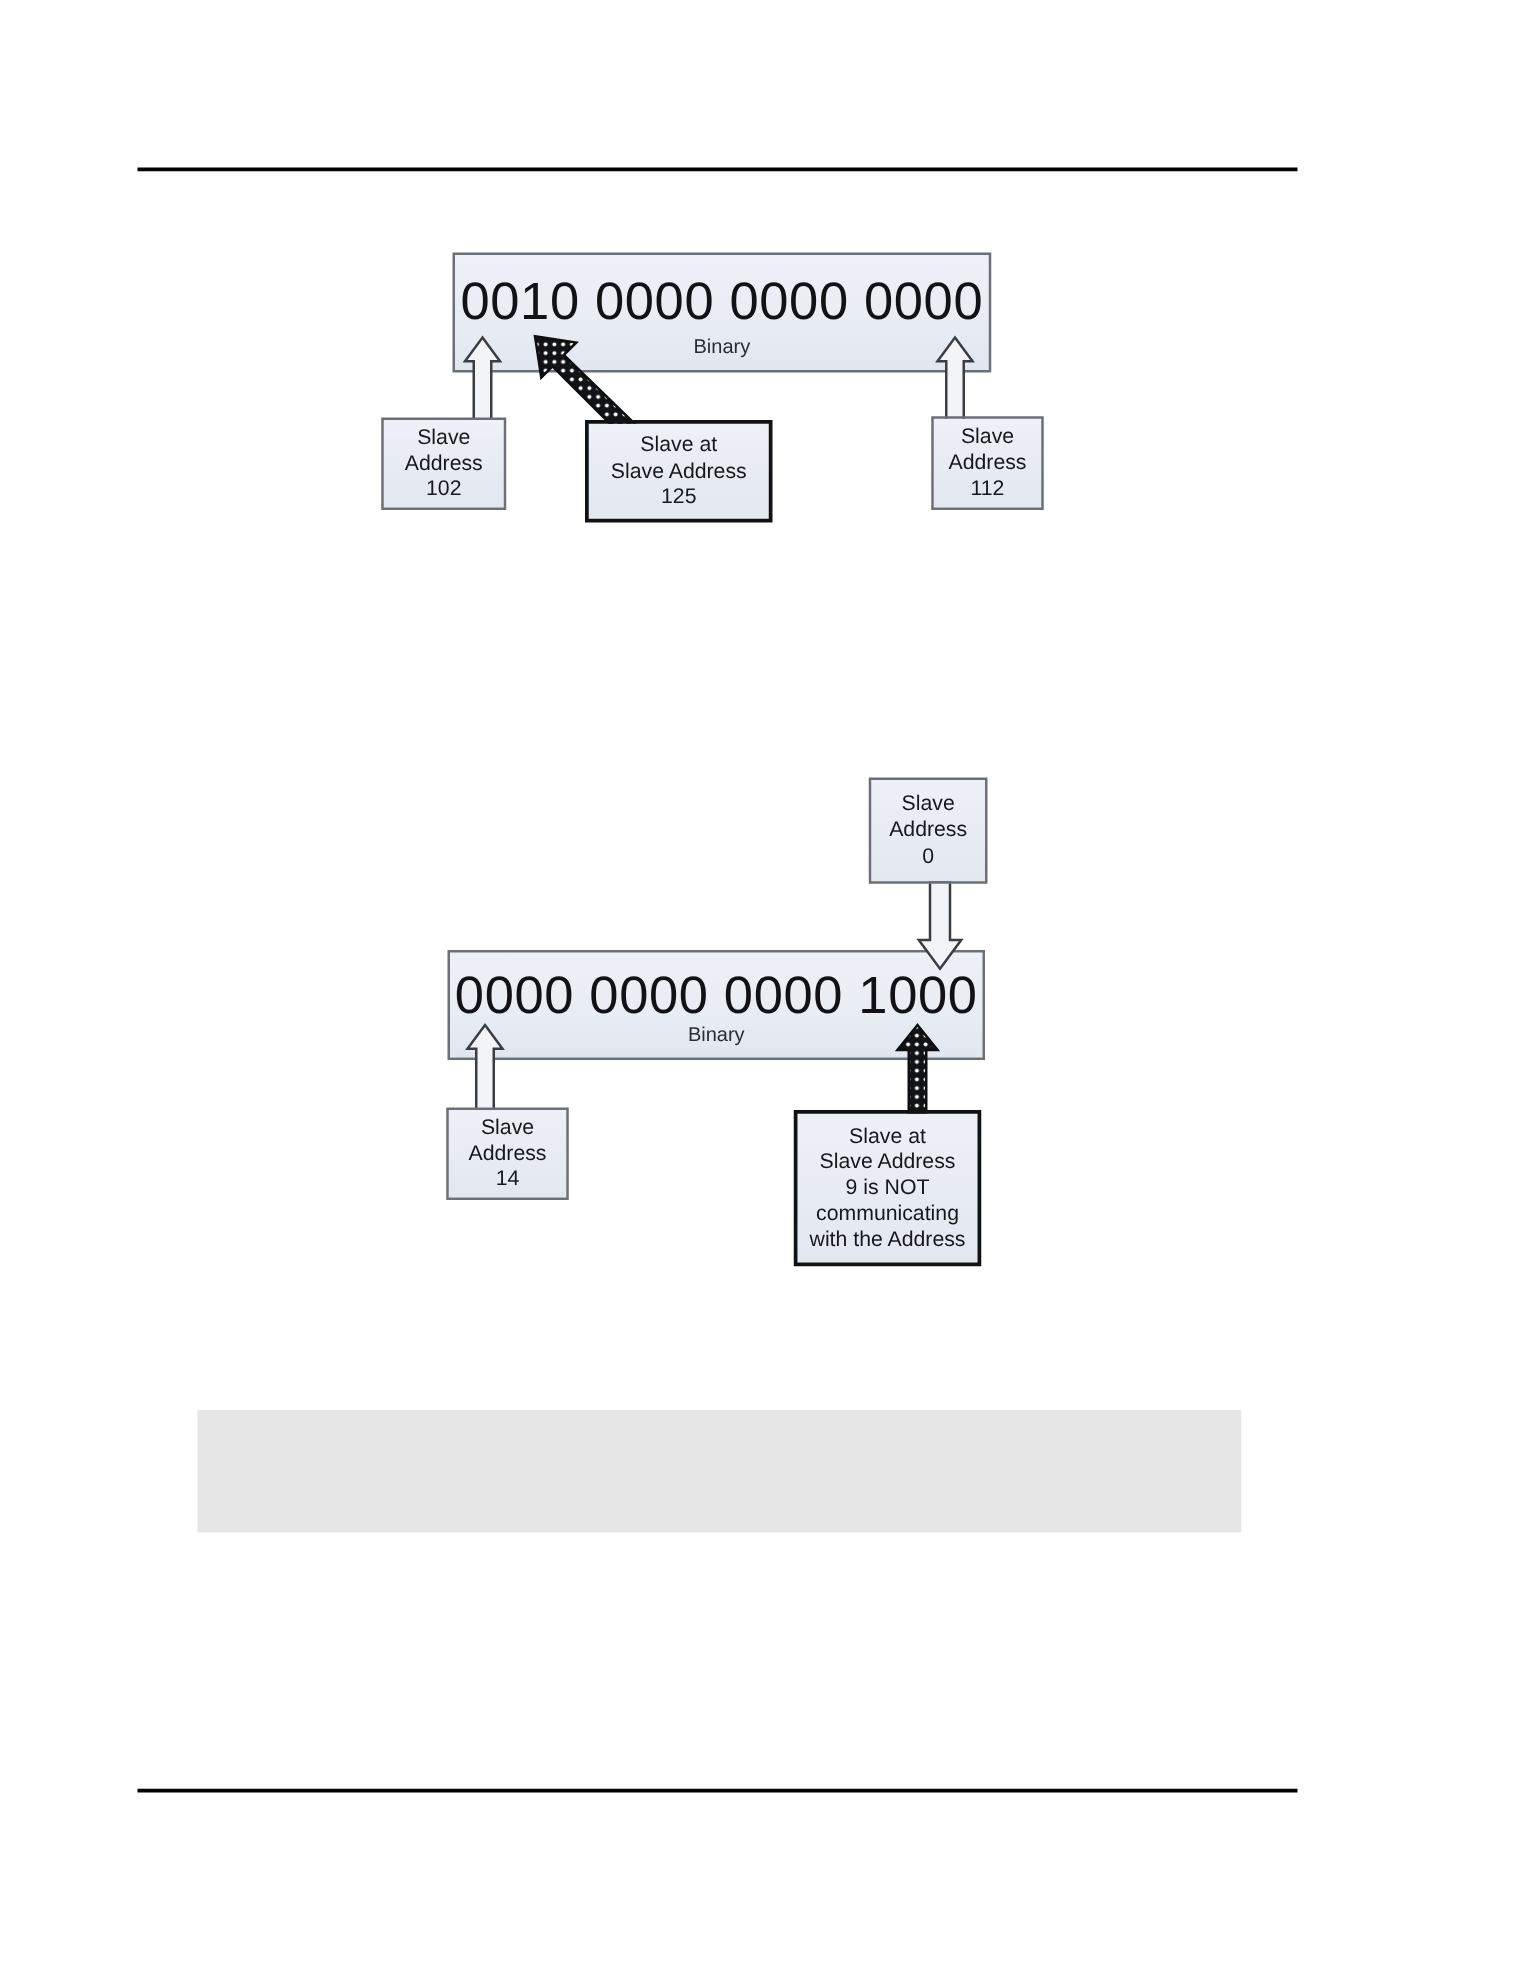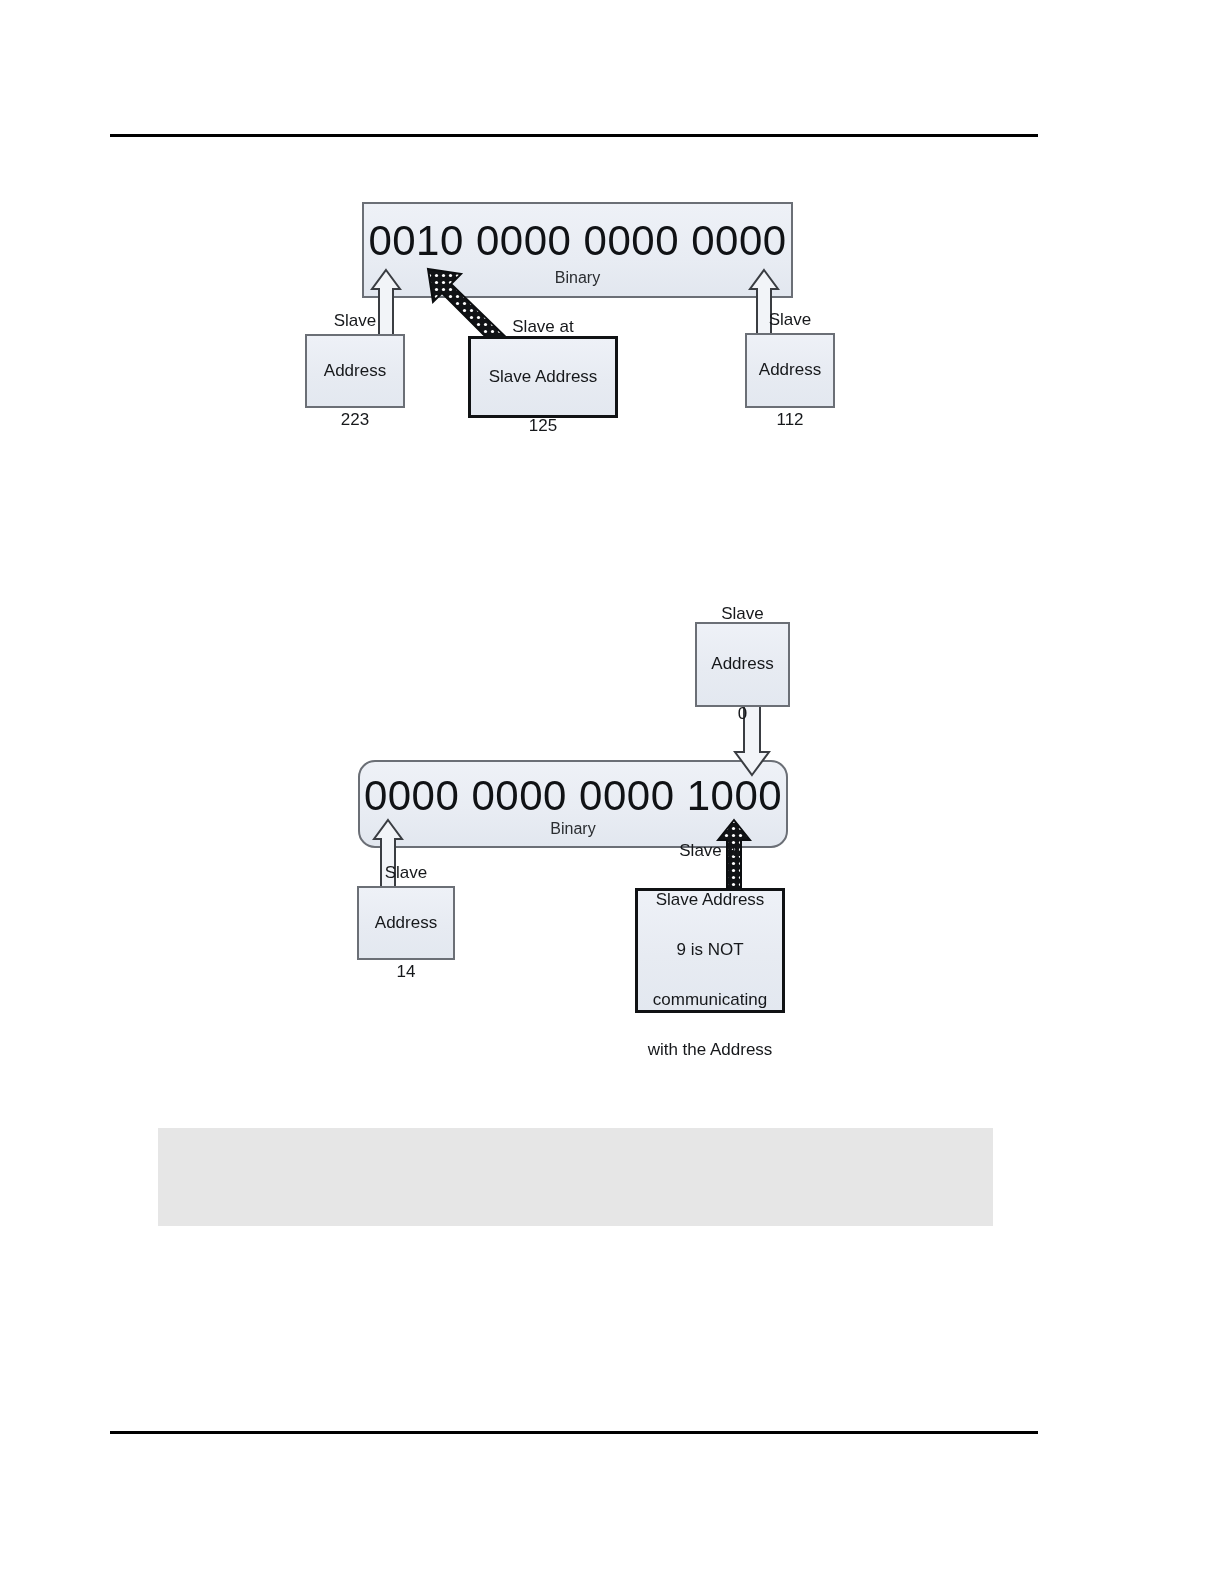--- a/index.html
+++ b/index.html
@@ -44,21 +44,20 @@
     background: linear-gradient(to bottom, #eef1f7 0%, #e7ebf2 55%, #e3e8f0 100%);
     border: 2px solid #6b6f76;
     display: flex;
     flex-direction: column;
     align-items: center;
     justify-content: center;
     text-align: center;
     color: #16181b;
     line-height: 1.22;
     z-index: 3;
-    gap: 29px;
   }
   .box.emph {
     border: 3px solid #101214;
   }
   .box .ln {
     display: block;
     white-space: nowrap;
   }
 
   
@@ -137,21 +136,21 @@
 
     <div class="arrow-open" style="left:458px; top:73px; width:32px; height:72px;">
       <svg width="32" height="72" viewBox="0 0 32 72">
         <polygon points="16,2 30,21 23,21 23,70 9,70 9,21 2,21" fill="#f2f4f8" stroke="#3a3d42" stroke-width="2" stroke-linejoin="miter"></polygon>
       </svg>
     </div>
 
     <div class="box label-sm" style="left:15px; top:139px; width:100px; height:74px;">
       <span class="ln">Slave</span>
       <span class="ln">Address</span>
-      <span class="ln">223</span>
+      <span class="ln">102</span>
     </div>
 
     <div class="box emph label-sm" style="left:178px; top:141px; width:150px; height:82px;">
       <span class="ln">Slave at</span>
       <span class="ln">Slave Address</span>
       <span class="ln">125</span>
     </div>
 
     <div class="box label-sm" style="left:455px; top:138px; width:90px; height:75px;">
       <span class="ln">Slave</span>
@@ -167,21 +166,21 @@
       <span class="ln">Address</span>
       <span class="ln">0</span>
     </div>
 
     <div class="arrow-open" style="left:392px; top:88px; width:40px; height:74px;">
       <svg width="40" height="74" viewBox="0 0 40 74">
         <polygon points="20,72 37,49 28,49 28,2 12,2 12,49 3,49" fill="#f2f4f8" stroke="#3a3d42" stroke-width="2" stroke-linejoin="miter"></polygon>
       </svg>
     </div>
 
-    <div class="binary-strip" style="left:18px; top:145px; width:430px; height:88px;border-radius:17px;">
+    <div class="binary-strip" style="left:18px; top:145px; width:430px; height:88px;">
       <div class="bits" style="top:10px;">0000 0000 0000 1000</div>
       <div class="caption" style="top:58px;">Binary</div>
     </div>
 
     <div class="arrow-open" style="left:32px; top:203px; width:32px; height:72px;">
       <svg width="32" height="72" viewBox="0 0 32 72">
         <polygon points="16,2 30,21 23,21 23,70 9,70 9,21 2,21" fill="#f2f4f8" stroke="#3a3d42" stroke-width="2" stroke-linejoin="miter"></polygon>
       </svg>
     </div>
 

